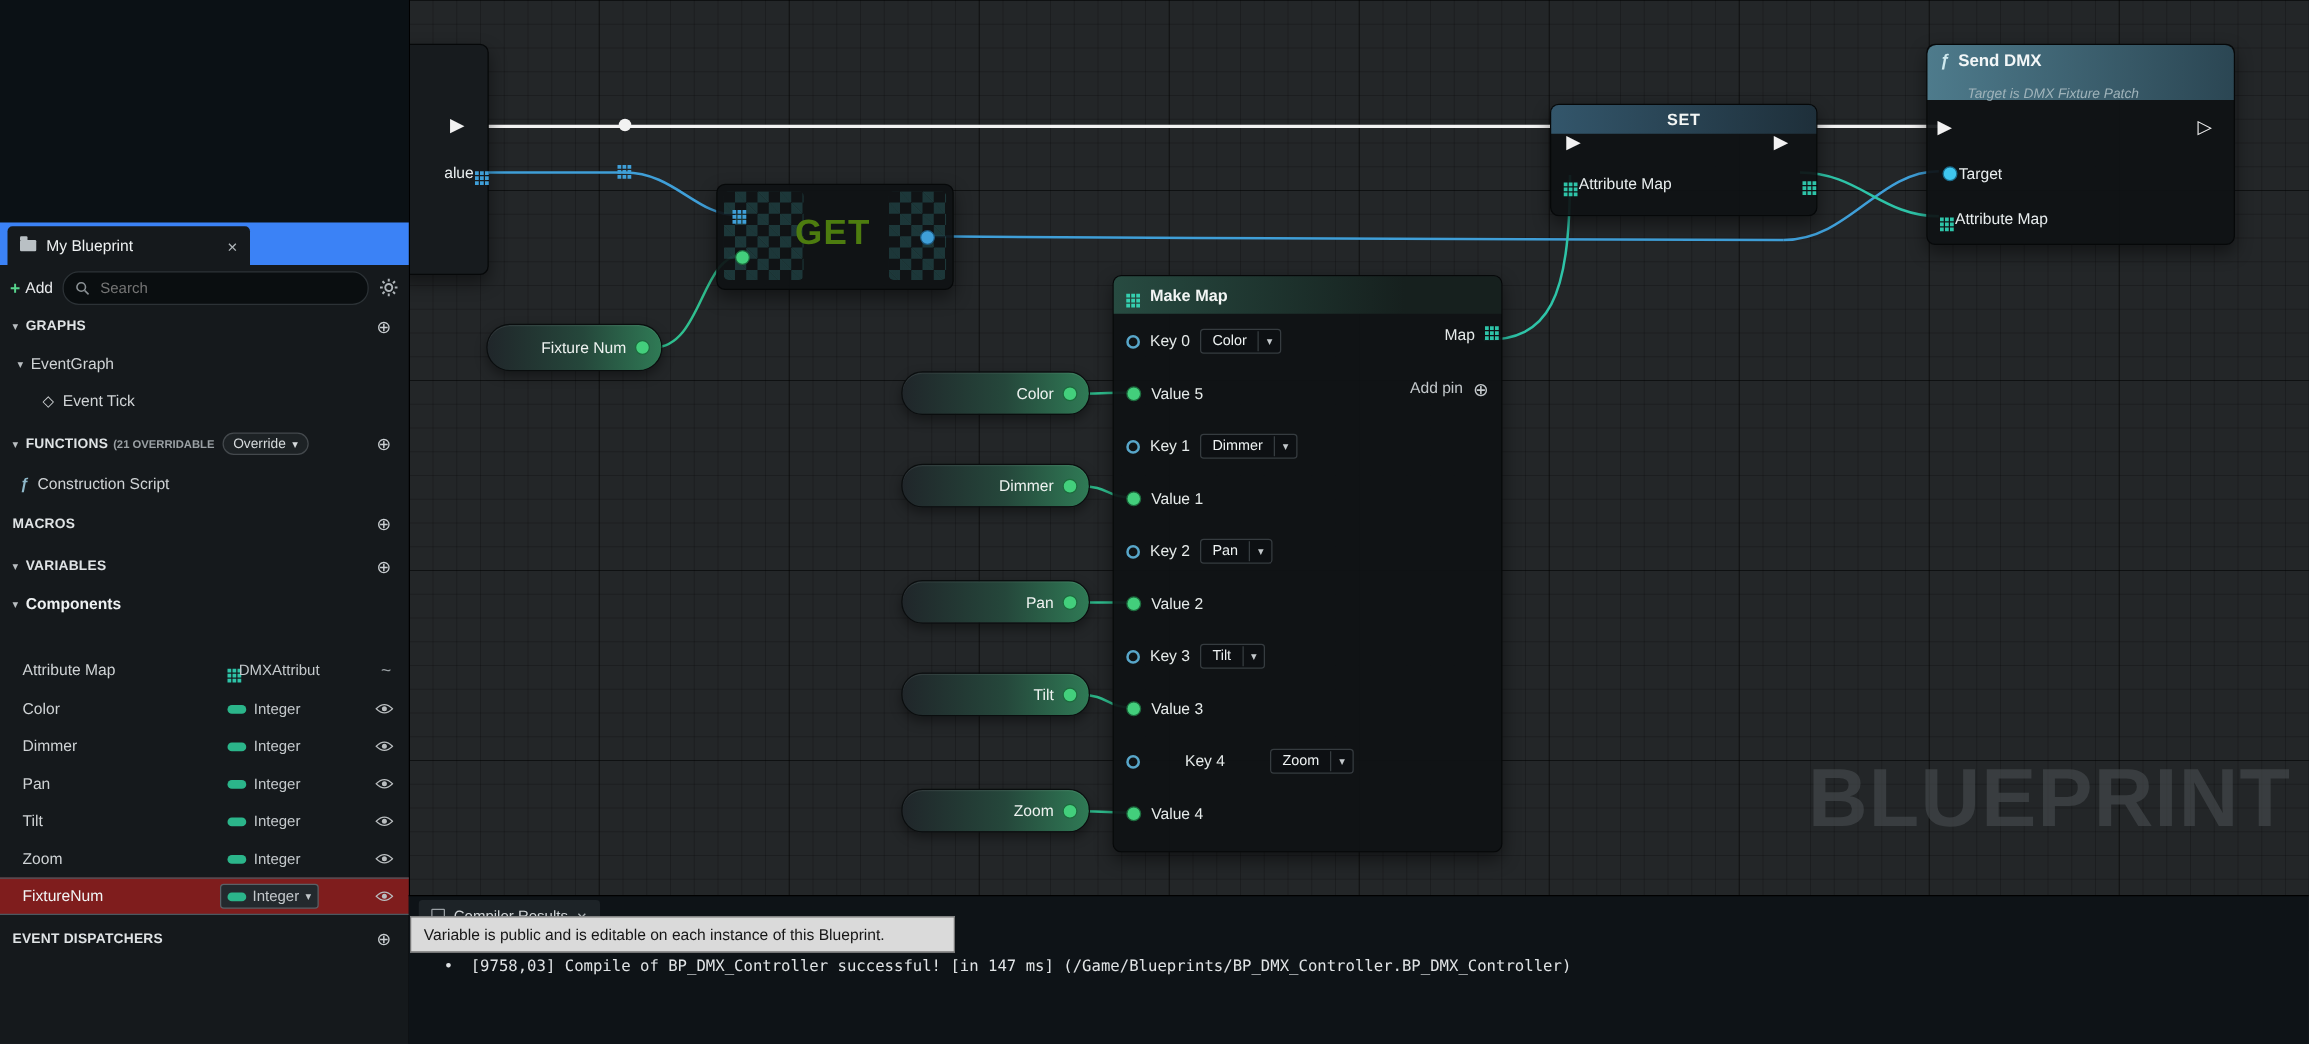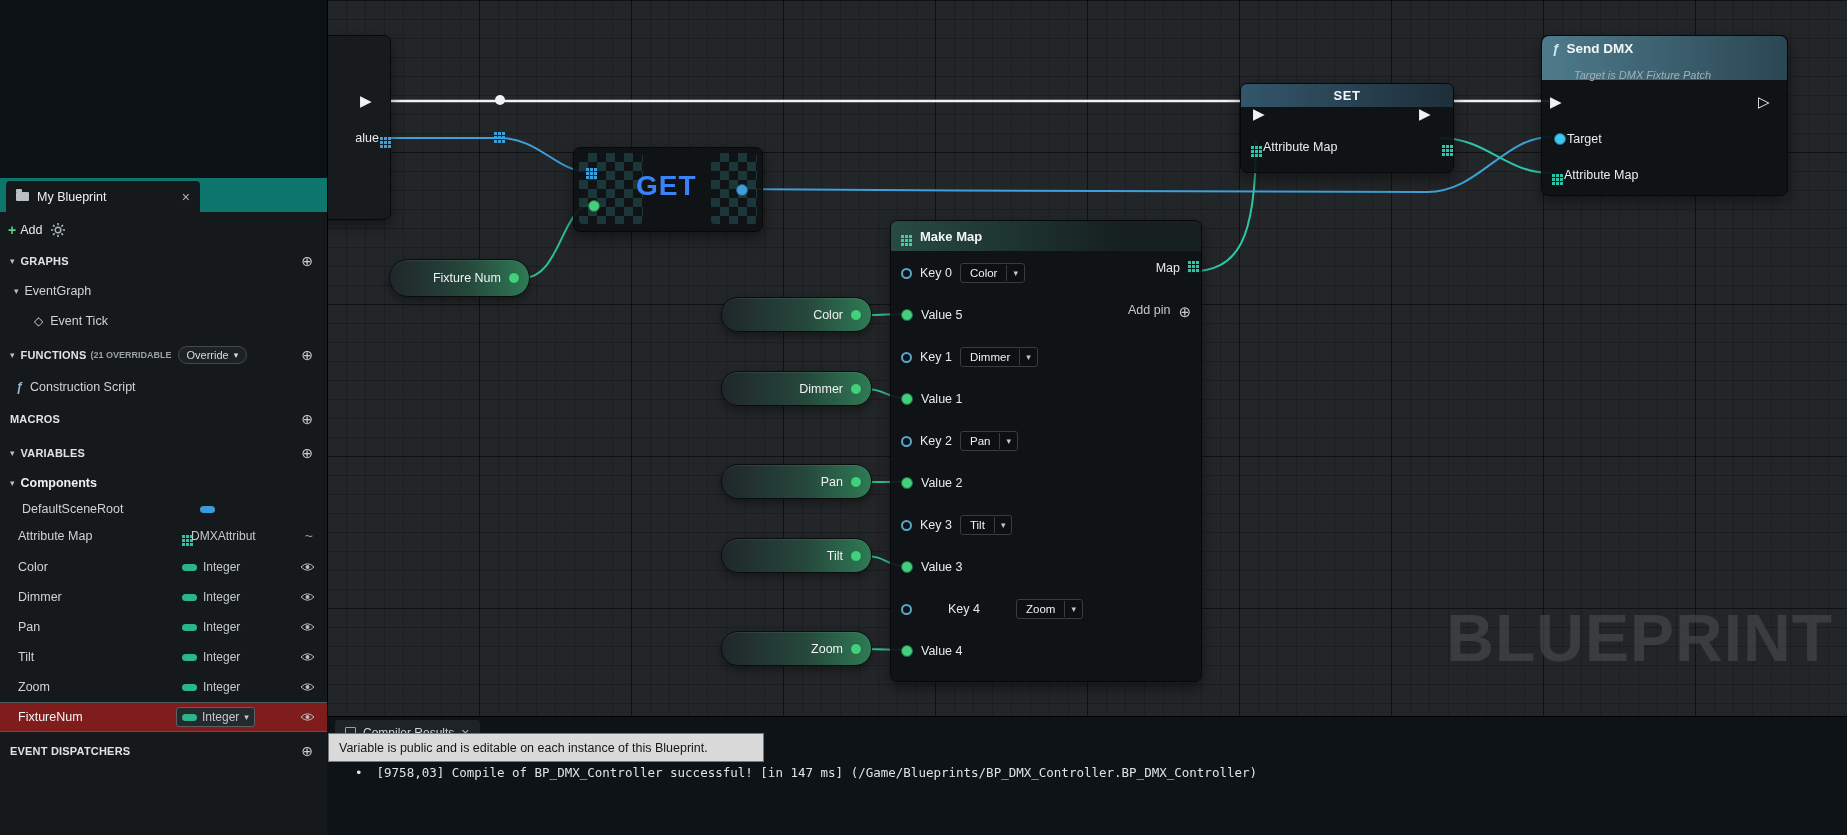--- a/index.html
+++ b/index.html
@@ -1,20 +1,20 @@
 <!DOCTYPE html>
 <html><head>
 <meta charset="utf-8">
 <style>
   html,body{margin:0;padding:0;}
   body{width:1847px;height:835px;overflow:hidden;background:#232628;font-family:"Liberation Sans",sans-serif;color:#cfd3d5;}
   
   #sidebar{position:absolute;left:0;top:0;width:327px;height:835px;background:#15191c;border-right:1px solid #000;z-index:30;}
   .sidebar-top{position:absolute;top:0;left:0;width:327px;height:178px;background:#0b1115;}
-  .tabbar{position:absolute;top:178px;left:0;width:327px;height:34px;background:#0f766e;}
+  .tabbar{position:absolute;top:178px;left:0;width:327px;height:34px;background:#3b82f6;}
   .tab{position:absolute;left:6px;top:3px;width:194px;height:31px;background:#15191c;border-radius:4px 4px 0 0;display:flex;align-items:center;gap:8px;padding:0 10px;box-sizing:border-box;font-size:12.5px;color:#eef1f2;}
   .folder{width:13px;height:9px;background:#b9c0c4;border-radius:1px;position:relative;flex:none;}
   .folder::before{content:'';position:absolute;top:-3px;left:0;width:6px;height:3px;background:#b9c0c4;border-radius:1px 1px 0 0;}
   .tab-close{margin-left:auto;color:#aeb4b8;font-size:14px;cursor:pointer;}
   .toolbar{position:absolute;top:212px;left:0;width:327px;height:36px;display:flex;align-items:center;gap:8px;padding:0 8px;box-sizing:border-box;background:#15191c;}
   .add-btn{display:flex;align-items:center;gap:4px;font-size:12.5px;color:#e8eaec;cursor:pointer;}
   .add-plus{color:#57d38c;font-weight:bold;font-size:14px;}
   .searchbox{flex:1;height:25px;border-radius:13px;background:#0a0e10;border:1px solid #2c3236;display:flex;align-items:center;gap:6px;padding:0 9px;}
   .searchbox input{background:transparent;border:none;outline:none;color:#cfd3d5;font-size:12px;width:100%;font-family:"Liberation Sans",sans-serif;}
   .srow{position:absolute;left:0;width:327px;height:30px;display:flex;align-items:center;padding:0 10px;box-sizing:border-box;font-size:12.5px;color:#cfd3d5;}
@@ -40,21 +40,21 @@
   .w.exec{stroke:#f2f2f2;stroke-width:2.6;}
   .w.blue{stroke:#3f9fd8;stroke-width:2;}
   .w.green{stroke:#2fbf8f;stroke-width:2;}
   .w.teal{stroke:#2ec4a8;stroke-width:2;}
   .node{position:absolute;z-index:2;background:rgba(15,18,20,.93);border:1px solid #060809;border-radius:7px;box-shadow:0 6px 14px rgba(0,0,0,.45);}
   .gi{width:3px;height:3px;background:currentColor;display:inline-block;box-shadow:4px 0 0 currentColor,8px 0 0 currentColor,0 4px 0 currentColor,4px 4px 0 currentColor,8px 4px 0 currentColor,0 8px 0 currentColor,4px 8px 0 currentColor,8px 8px 0 currentColor;margin-right:8px;flex:none;}
   .dot{width:10px;height:10px;border-radius:50%;display:inline-block;flex:none;}
   .pin-hollow{width:11px;height:11px;border-radius:50%;border:2px solid #58a6c9;box-sizing:border-box;display:inline-block;flex:none;}
   .execpin{position:absolute;font-size:15px;color:#f2f2f2;line-height:1;}
   .checker{position:absolute;background-image:linear-gradient(45deg,rgba(62,150,150,.28) 25%,transparent 25%,transparent 75%,rgba(62,150,150,.28) 75%),linear-gradient(45deg,rgba(62,150,150,.28) 25%,transparent 25%,transparent 75%,rgba(62,150,150,.28) 75%);background-position:0 0,9px 9px;background-size:18px 18px;border-radius:4px;}
-  .get-title{position:absolute;left:62px;top:22px;font-size:28px;font-weight:bold;color:#3b82f6;letter-spacing:1px;}
+  .get-title{position:absolute;left:62px;top:22px;font-size:28px;font-weight:bold;color:#4d7c0f;letter-spacing:1px;}
   .var-pill{position:absolute;z-index:2;height:35px;border-radius:17px;background:linear-gradient(90deg,#20262a 0%,#25473b 55%,#2f7a55 100%);border:1px solid #0a0d0e;box-shadow:inset 0 1px 0 rgba(255,255,255,.07),0 4px 9px rgba(0,0,0,.4);display:flex;align-items:center;justify-content:flex-end;gap:7px;padding:0 9px;font-size:12.5px;color:#eef2f0;box-sizing:border-box;}
   .pill-dot{background:#43cf7c;border:1px solid #1d6b3e;}
   .nhead{display:flex;align-items:center;gap:8px;padding:0 10px;border-radius:6px 6px 0 0;font-weight:bold;color:#f2f5f4;}
   .makemap-head{height:30px;background:linear-gradient(90deg,#274b41 0%,#16201e 75%);font-size:13px;}
   .mm-row{position:absolute;left:10px;display:flex;align-items:center;gap:8px;height:24px;font-size:12.5px;color:#e6ebea;}
   .combo{display:inline-flex;align-items:center;background:#0d1013;border:1px solid #363c40;border-radius:3px;overflow:hidden;cursor:pointer;}
   .combo .lbl{padding:3px 9px;font-size:11.5px;color:#eef2f2;}
   .combo .chev{padding:3px 6px;border-left:1px solid #363c40;font-size:9px;color:#c3c8cb;}
   .mm-right{position:absolute;right:10px;display:flex;gap:8px;height:24px;font-size:12.5px;color:#e6ebea;}
   .addpin{color:#c3c8cb;}
@@ -257,20 +257,27 @@
       <span class="folder"></span>
       <span>My Blueprint</span>
       <span class="tab-close">×</span>
     </div>
   </div>
   <div class="toolbar">
     <span class="add-btn">
       <span class="add-plus">+</span>
       <span>Add</span>
     </span>
+    <span class="searchbox">
+      <svg width="13" height="13" viewBox="0 0 13 13">
+          <circle cx="5.5" cy="5.5" r="3.8" fill="none" stroke="#8a9094" stroke-width="1.4"></circle>
+          <line x1="8.5" y1="8.5" x2="12" y2="12" stroke="#8a9094" stroke-width="1.4"></line>
+        </svg>
+      <input placeholder="Search" style="">
+    </span>
     <svg width="16" height="16" viewBox="0 0 16 16">
         <path fill="none" stroke="#aeb4b8" stroke-width="1.5" d="M8 5.2a2.8 2.8 0 100 5.6 2.8 2.8 0 000-5.6z"></path>
         <path stroke="#aeb4b8" stroke-width="1.6" d="M8 1v2.2M8 12.8V15M1 8h2.2M12.8 8H15M3 3l1.6 1.6M11.4 11.4L13 13M13 3l-1.6 1.6M4.6 11.4L3 13"></path>
       </svg>
   </div>
 
   <div class="srow" style="top:246px;">
     <span class="tri">▾</span>
     <span class="shead">GRAPHS</span>
     <span class="plusc">⊕</span>
@@ -303,24 +310,20 @@
   </div>
   <div class="srow" style="top:438px;">
     <span class="tri">▾</span>
     <span class="shead">VARIABLES</span>
     <span class="plusc">⊕</span>
   </div>
   <div class="srow" style="top:470px;height:26px;">
     <span class="tri">▾</span>
     <span style="font-weight:bold;color:#eef1f2;">Components</span>
   </div>
-  <div class="srow" style="top:496px;height:26px;padding-left:22px;">
-    <span>DefaultSceneRoot</span>
-    <span class="cap" style="background:#3b9ad9;position:absolute;left:200px;"></span>
-  </div>
   <div class="srow" style="top:522px;height:28px;padding-left:18px;">
     <span>Attribute Map</span>
     <span class="typecol">
       <span class="gi" style="color:#2ec4a8;margin-right:0;"></span>
       <span>DMXAttribut</span>
     </span>
     <span class="wave">~</span>
   </div>
   <div class="srow" style="top:552px;padding-left:18px;">
     <span>Color</span>

